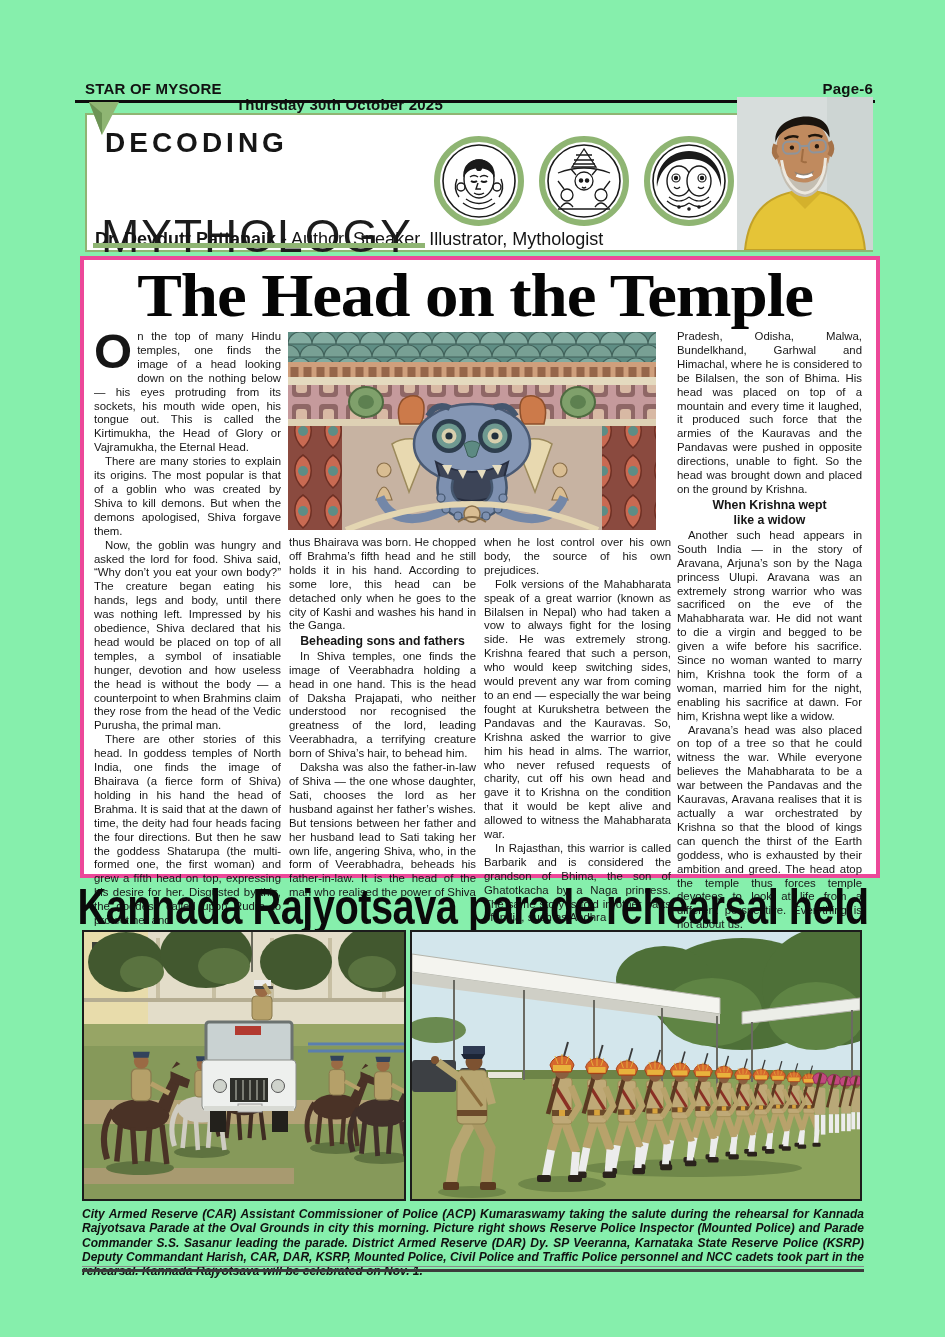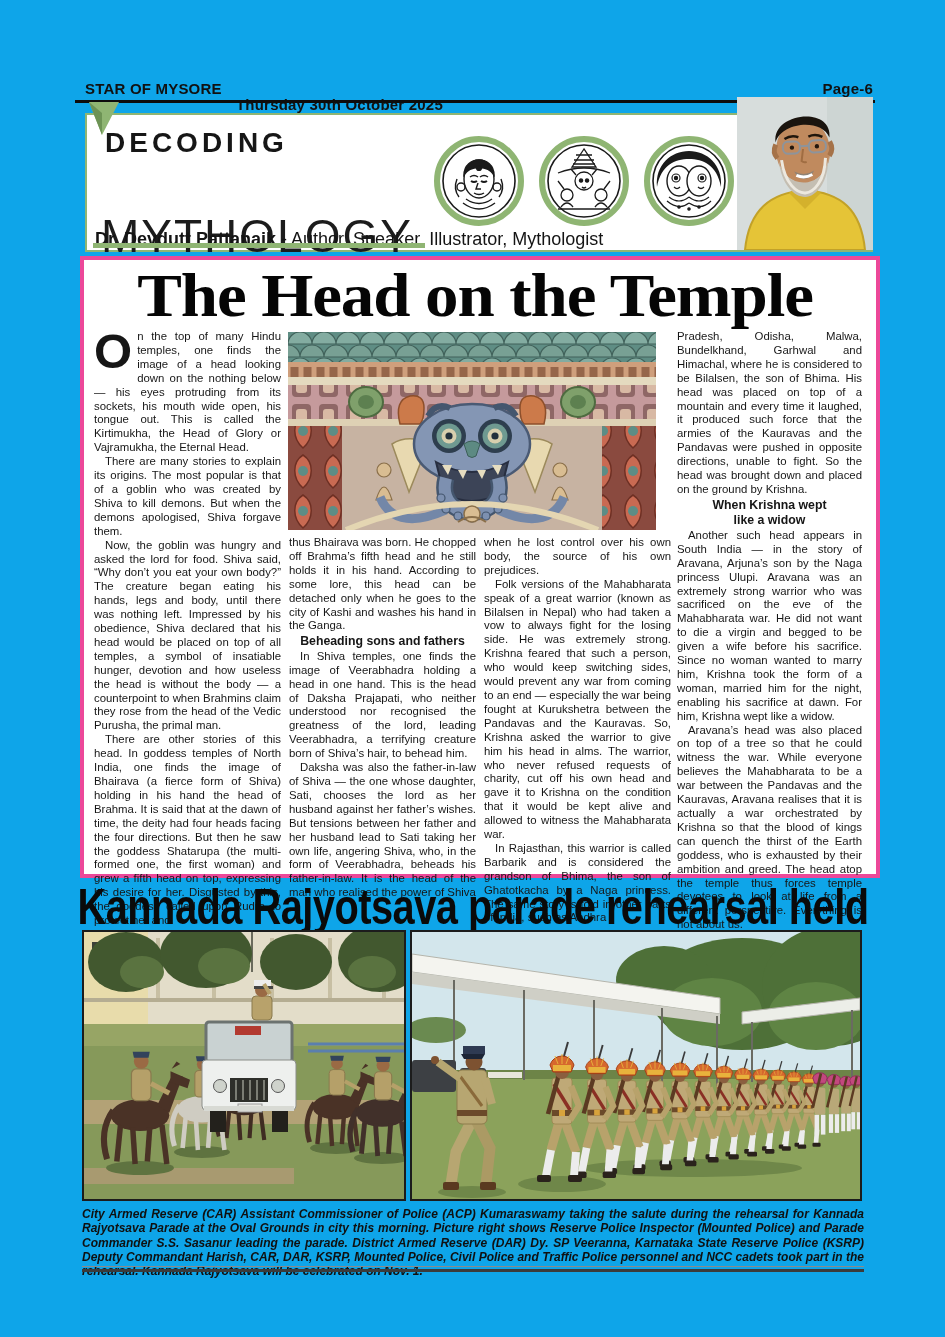--- a/index.html
+++ b/index.html
@@ -1,16 +1,16 @@
 <!DOCTYPE html>
 <html><head>
 <meta charset="utf-8">
 <style>
   html,body{margin:0;padding:0;background:#ffffff;}
-  .page{position:relative;width:945px;height:1337px;background:#0ea5e9;
+  .page{position:relative;width:945px;height:1337px;background:#86efac;
         font-family:"Liberation Sans",sans-serif;color:#111;overflow:hidden;}
   .abs{position:absolute;}
 
   
   .masthead{font-size:15px;font-weight:bold;letter-spacing:.2px;}
   .hdr-rule{background:#0d0d0d;}
 
   
   .banner-box{border:2px solid #8fb573;background:#fff;}
   .decoding{font-size:28px;font-weight:bold;letter-spacing:4px;color:#161616;}

